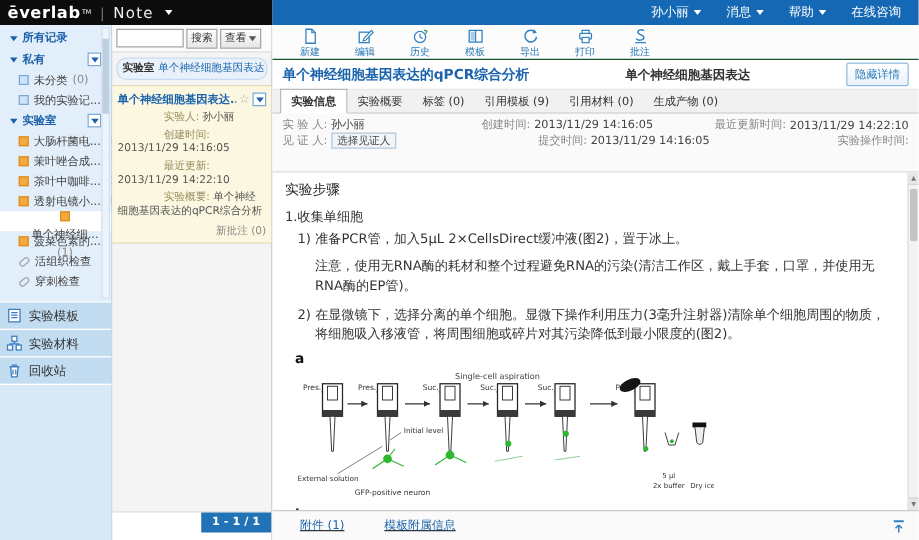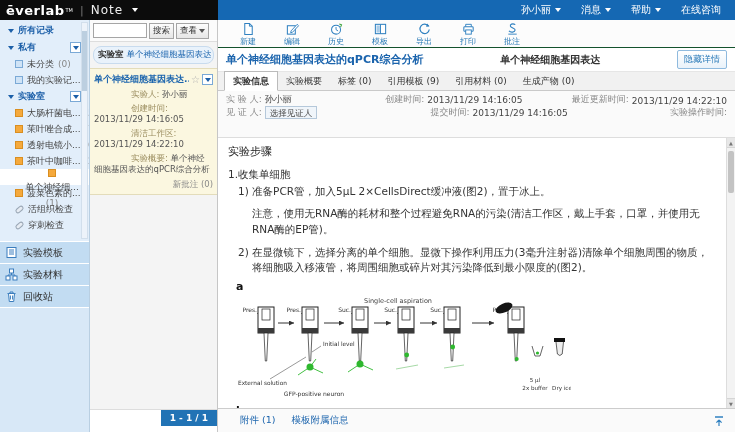--- a/index.html
+++ b/index.html
@@ -93,21 +93,21 @@
   .step-line { padding-left:10px; margin-bottom:7px; }
   .note-line { padding-left:24px; margin-bottom:8px; }
   .step-line.hang { padding-left:24px; text-indent:-14px; margin-bottom:4px; }
   .figure { margin:4px 0 0 8px; }
   .panel-label { font-weight:bold; font-size:11px; color:#111; }
   .scrollbar { position:absolute; right:0; top:0; bottom:0; width:9px; background:#f3f3f3; border-left:1px solid #ddd; }
   .sb-arrow { position:absolute; left:0; width:8px; height:10px; background:#e7e7e7; color:#777; font-size:5px; text-align:center; line-height:10px; cursor:pointer; }
   .sb-up { top:0; border-bottom:1px solid #d5d5d5; }
   .sb-down { bottom:0; border-top:1px solid #d5d5d5; }
   .sb-thumb { position:absolute; left:1px; top:13px; width:6px; height:42px; background:#c3c3c3; border-radius:2px; cursor:pointer; }
-  .main-footer { height:24px; border-top:1px solid #ccc; background:#fafafa; display:flex; align-items:center; gap:16px; padding-left:22px; font-size:9.5px; position:relative; flex:none; }
+  .main-footer { height:24px; border-top:1px solid #ccc; background:#fafafa; display:flex; align-items:center; gap:32px; padding-left:22px; font-size:9.5px; position:relative; flex:none;text-decoration:underline; }
   .footer-link { color:#1b64ad; cursor:pointer; white-space:nowrap; }
   .top-icon { position:absolute; right:10px; top:6px; cursor:pointer; }
 </style>
 </head>
 <body>
 
 <div class="app">
 
   <div class="topbar">
     <div class="topbar-left">
@@ -175,27 +175,27 @@
           <span>大肠杆菌电...</span>
           <span class="count">(5)</span>
         </div>
         <div class="tree-item">
           <span class="sq orange"></span>
           <span>茉叶唑合成...</span>
           <span class="count">(7)</span>
         </div>
         <div class="tree-item">
           <span class="sq orange"></span>
+          <span>茶叶中咖啡...</span>
+          <span class="count">(2)</span>
+        </div>
+        <div class="tree-item">
+          <span class="sq orange"></span>
           <span>透射电镜小...</span>
           <span class="count">(0)</span>
-        </div>
-        <div class="tree-item">
-          <span class="sq orange"></span>
-          <span>茶叶中咖啡...</span>
-          <span class="count">(2)</span>
         </div>
         <div class="tree-item selected">
           <span class="sq orange"></span>
           <span>单个神经细...</span>
           <span class="count">(1)</span>
         </div>
         <div class="tree-item">
           <span class="sq orange"></span>
           <span>菠菜色素的...</span>
           <span class="count">(1)</span>
@@ -260,21 +260,21 @@
       <div class="card">
         <div class="card-title-row">
           <span class="card-title">单个神经细胞基因表达...</span>
           <span class="star">☆</span>
           <span class="drop-box" style="margin-right:0;">
               <span class="tri blue"></span>
             </span>
         </div>
         <div class="card-line"><span class="lblc">实验人:</span> <span>孙小丽</span></div>
         <div class="card-line"><span class="lblc">创建时间:</span> <span>2013/11/29 14:16:05</span></div>
-        <div class="card-line"><span class="lblc">清洁工作区:</span> <span>2013/11/29 14:22:10</span></div>
+        <div class="card-line"><span class="lblc">最近更新:</span> <span>2013/11/29 14:22:10</span></div>
         <div class="card-line"><span class="lblc">实验概要:</span> <span>单个神经细胞基因表达的qPCR综合分析</span></div>
         <div class="card-annot">新批注 (0)</div>
       </div>
       <div class="listpane-footer">
         <span class="pagination">1 - 1 / 1</span>
       </div>
     </div>
 
     <div class="main">
 

